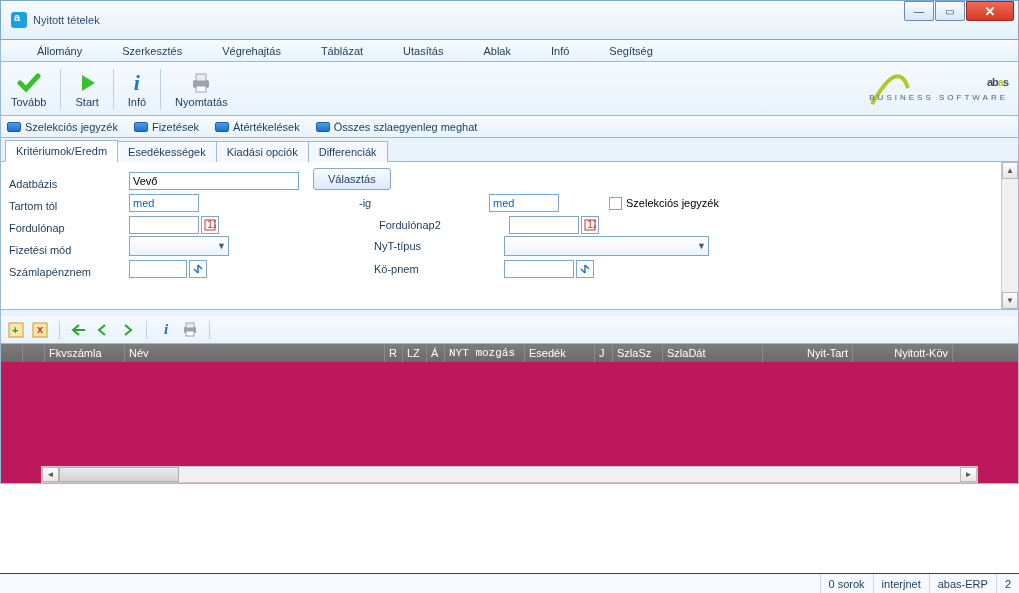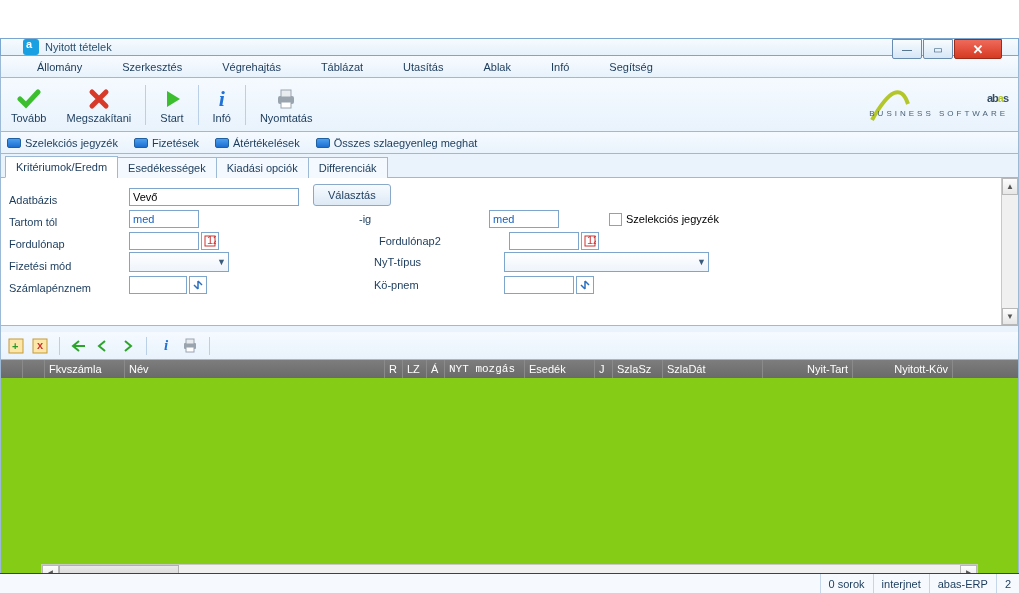--- a/index.html
+++ b/index.html
@@ -1,19 +1,19 @@
 <!DOCTYPE html>
 <html><head>
 <meta charset="utf-8">
 <style>
 * { box-sizing: border-box; margin: 0; padding: 0; font-family: "Segoe UI", Tahoma, sans-serif; font-size: 11px; }
 html, body { width: 1019px; height: 593px; overflow: hidden; background: #fff; }
 
 
-.titlebar { height: 18px; background: linear-gradient(#f6fbff,#e6f1fa); border: 1px solid #7ba6cf; display: flex; align-items: center; padding: 0 16px; margin-top: 38px; }
+.titlebar { height: 40px; background: linear-gradient(#f6fbff,#e6f1fa); border: 1px solid #7ba6cf; display: flex; align-items: center; padding: 0 4px; }
 .titlebar .icon { width: 16px; height: 16px; background:#18a0e2; border-radius:3px; margin:0 6px; position:relative; }
 .titlebar .icon::after{content:"a"; color:#fff; position:absolute; left:3px; top:-1px; font-weight:bold;}
 .titlebar .title { color:#2a506e; flex:1; }
 .winbtns { display:flex; height:100%; align-items:flex-start; }
 .winbtn { width:30px; height:20px; margin-left:1px; border:1px solid #6a8bb0; background:linear-gradient(#f8fcff,#d6e7f5); display:flex; align-items:center; justify-content:center; color:#2a506e; font-size:10px; border-radius:0 0 2px 2px;}
 .winbtn.close { width:48px; background:linear-gradient(#ef6a5a,#d63a22); color:#fff; border-color:#9a2a1a; font-weight:bold; font-size:13px;}
 
 
 .menubar { height:22px; background:linear-gradient(#f7fbff,#e8f2fb); border:1px solid #9cb9d6; border-top:none; display:flex; align-items:center; padding:0 4px; }
 .menubar span { padding:3px 8px; color:#1a3b5c;margin-left:24px; }
@@ -56,21 +56,21 @@
 .form .scroll { position:absolute; right:0; top:0; bottom:0; width:17px; background:#f0f0f0; border-left:1px solid #c8c8c8; }
 .form .scroll .up, .form .scroll .down { height:17px; background:linear-gradient(#fdfdfd,#e6e6e6); border:1px solid #b8b8b8; display:flex;align-items:center;justify-content:center; font-size:8px; color:#555;}
 .form .scroll .down{position:absolute;bottom:0;left:0;right:0;}
 
 
 .minibar { height:28px; border:1px solid #9cb9d6; border-top:none; background:linear-gradient(#f5faff,#e9f3fc); display:flex; align-items:center; padding:0 6px; gap:6px; }
 .minibar .sep { width:1px; height:18px; background:#b9d0e6; margin:0 4px; }
 .mini { width:18px; height:18px; display:flex; align-items:center; justify-content:center; }
 
 
-.tablewrap { border:1px solid #9cb9d6; border-top:none; height:222px; background:#84cc16; position:relative; }
+.tablewrap { border:1px solid #9cb9d6; border-top:none; height:140px; background:#be185d; position:relative; }
 .thead { height:18px; background:linear-gradient(#7d7d7d,#6a6a6a); display:flex; color:#fff; }
 .thead .c{ border-right:1px solid #8a8a8a; display:flex; align-items:center; padding:0 4px; height:100%; }
 .tablewrap .hscroll{position:absolute;left:40px;right:40px;bottom:0;height:17px;background:#f0f0f0;border:1px solid #c8c8c8; display:flex;}
 .tablewrap .hscroll .lt,.tablewrap .hscroll .rt{width:17px;background:linear-gradient(#fdfdfd,#e6e6e6);border:1px solid #b8b8b8;display:flex;align-items:center;justify-content:center;font-size:8px;color:#555;}
 .tablewrap .hscroll .thumb{width:120px;background:linear-gradient(#e9e9e9,#d4d4d4);border:1px solid #b0b0b0;margin:0;}
 .tablewrap .hscroll .track{flex:1;}
 
 
 .status { position:absolute; bottom:0; left:0; right:0; height:20px; border-top:1px solid #404040; background:#f6faff; display:flex; justify-content:flex-end; align-items:center; }
 .status .cell{ padding:0 8px; border-left:1px solid #c5d6e8; height:100%; display:flex; align-items:center; color:#1a3b5c;}
@@ -103,28 +103,20 @@
 </div>
 
 <div class="toolbar">
   <div class="toolbtn">
     <div class="glyph">
         <svg width="24" height="24">
           <path d="M3 12 L9 18 L21 5" stroke="#3bbf2e" stroke-width="5" fill="none" stroke-linecap="round"></path>
         </svg>
       </div>
     <span>Tovább</span>
-  </div>
-  <div class="toolbtn">
-    <div class="glyph">
-        <svg width="24" height="24">
-          <path d="M5 5 L19 19 M19 5 L5 19" stroke="#d83a2a" stroke-width="5" stroke-linecap="round"></path>
-        </svg>
-      </div>
-    <span>Megszakítani</span>
   </div>
   <div class="toolsep"></div>
   <div class="toolbtn">
     <div class="glyph">
         <svg width="22" height="22">
           <path d="M6 3 L19 11 L6 19 Z" fill="#3bbf2e"></path>
         </svg>
       </div>
     <span>Start</span>
   </div>

